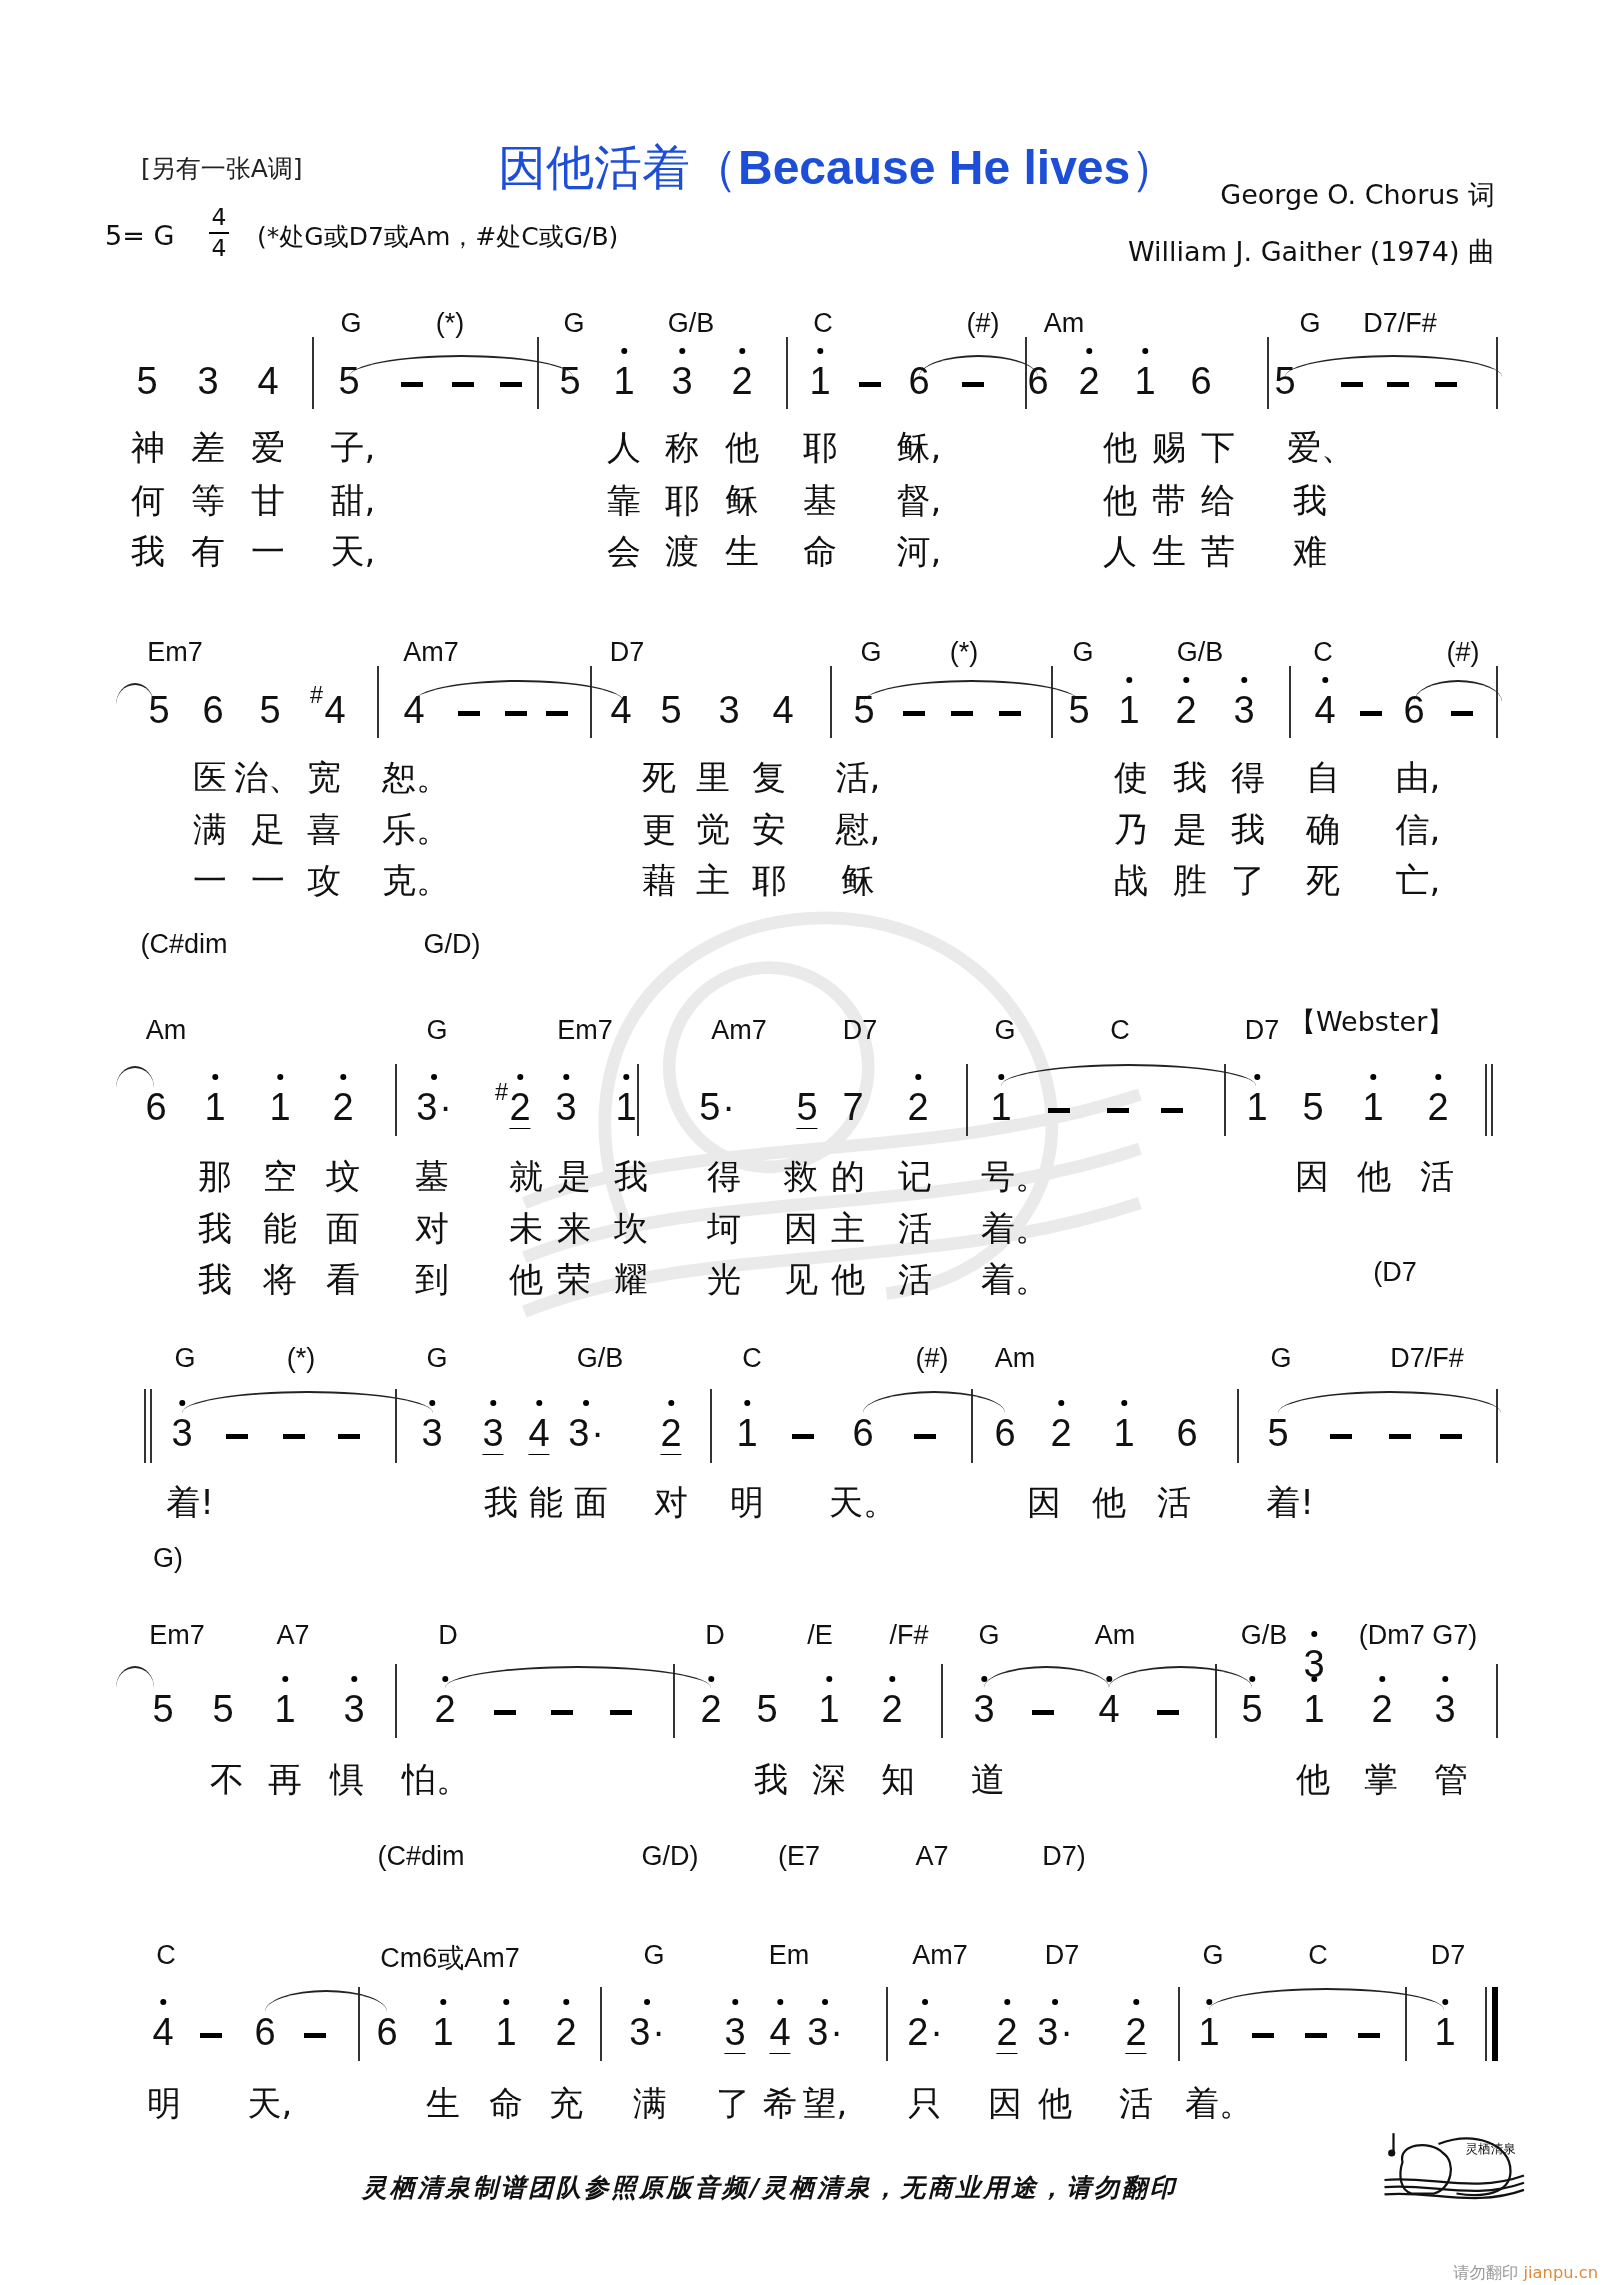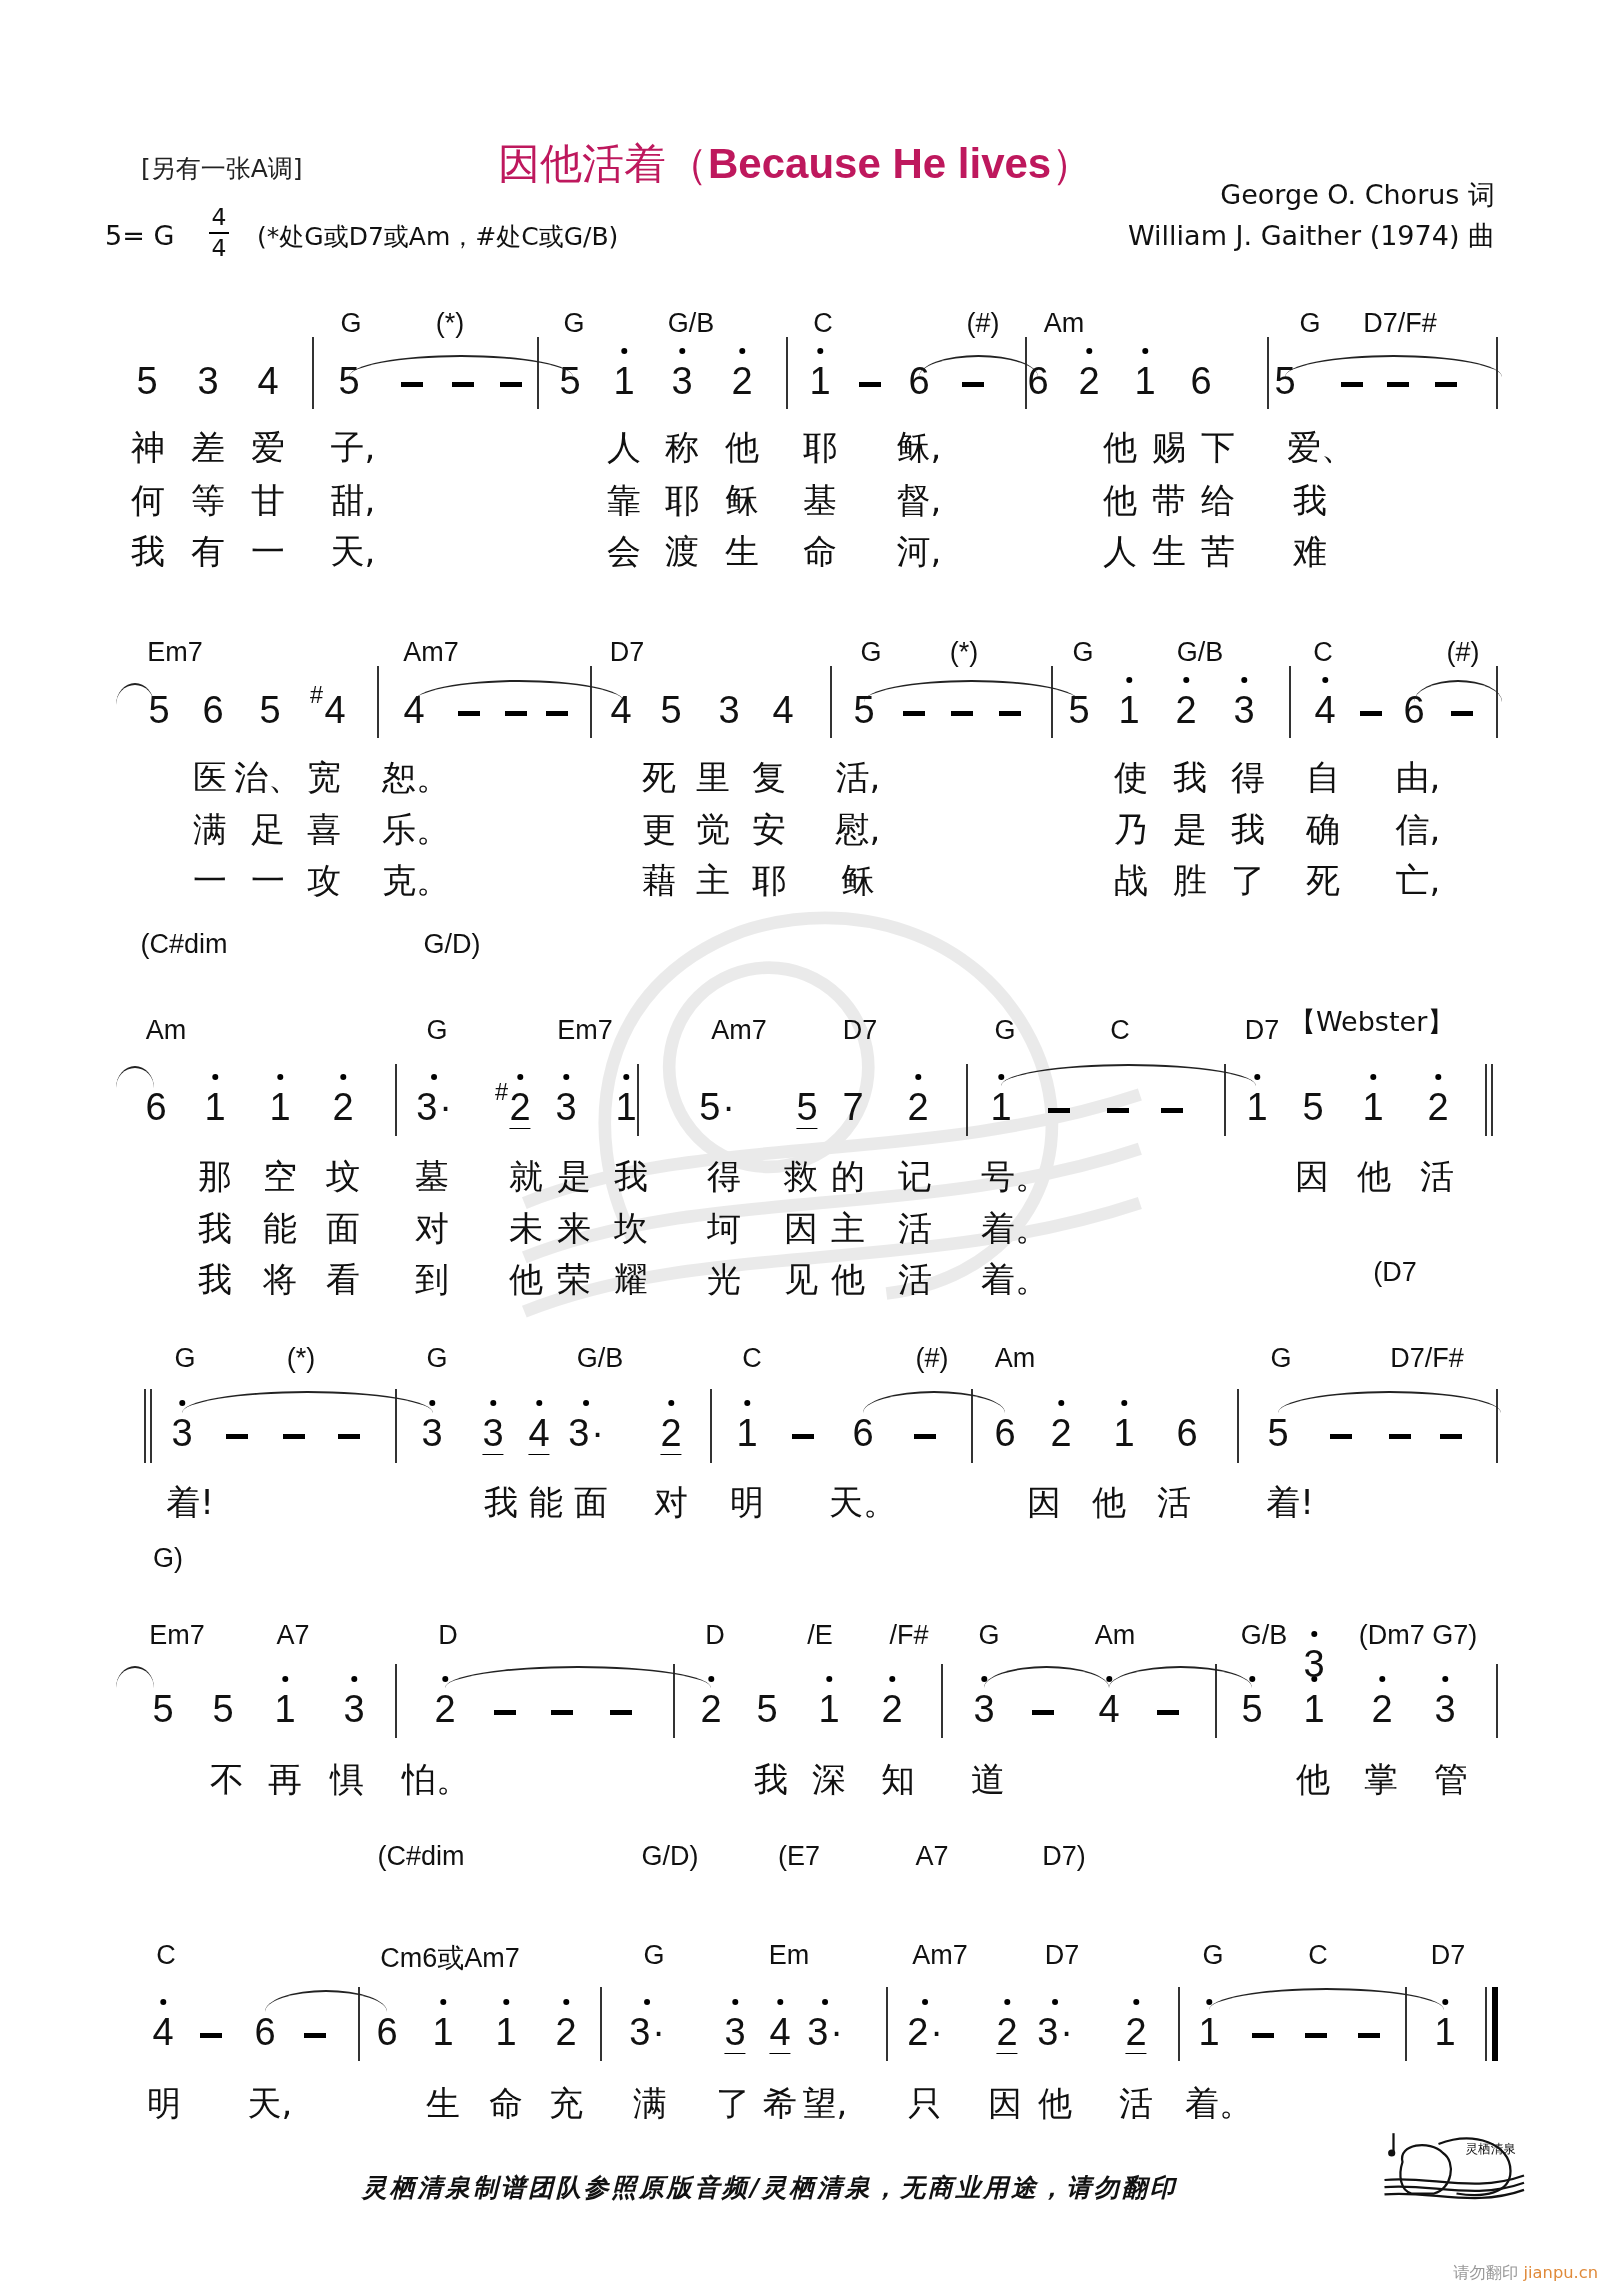--- a/index.html
+++ b/index.html
@@ -1,20 +1,20 @@
 <!DOCTYPE html>
 <html style="font-size:14.5px"><head>
 <meta charset="utf-8">
 <style>
   html, body { margin:0; padding:0; background:#ffffff; }
   body { width:1616px; height:2285px; position:relative; overflow:hidden;
          font-family:"DejaVu Sans", "Liberation Sans", sans-serif; color:#111; }
   .abs { position:absolute; white-space:nowrap; }
   .hdr-note { font-size:25px; color:#222; }
-  .title { font-size:42px; color:#be185d; }
+  .title { font-size:48px; color:#1d4ed8; }
   .title b { font-family:"Liberation Sans", sans-serif; font-weight:bold; }
   .credit { font-size:27px; color:#111; text-align:right; }
   .key { font-size:27px; }
   .timesig { font-size:23.5px; line-height:23.5px; text-align:center; }
   .timesig .bar { display:block; height:1.8px; background:#000; margin:2.7px 0; }
   .chord { font-size:27px; font-family:"Liberation Sans", sans-serif; transform:translateX(-50%); }
   .note { font-size:38px; font-family:"Liberation Sans", sans-serif; transform:translateX(-50%); line-height:1; }
   .note .dot-above { position:absolute; left:50%; top:-14.5px; width:6.3px; height:6.3px; border-radius:50%; background:#000; transform:translateX(-50%); }
   .note .aug { font-size:38px; margin-left:1.8px; }
   .note .sharp { font-size:23.5px; position:absolute; left:-14.5px; top:-7.2px; }
@@ -33,21 +33,21 @@
   .wm { font-size:16.3px; color:#999; }
   .wm span { color:#e08a3a; }
   .watermark-bg { position:absolute; left:470px; top:859px; width:688px; height:507px; opacity:0.08; }
 </style>
 </head>
 <body>
 
 <div class="abs hdr-note" style="left:141px;top:152px;">[另有一张A调]</div>
 <div class="abs title" style="left:498px;top:136px;"><span>因他活着（</span><b>Because He lives</b><span>）</span></div>
 <div class="abs credit" style="right:121px;top:177px;">George O. Chorus 词</div>
-<div class="abs credit" style="right:121px;top:218px;">William J. Gaither (1974) 曲</div>
+<div class="abs credit" style="right:121px;top:234px;">William J. Gaither (1974) 曲</div>
 <div class="abs key" style="left:105px;top:220px;">5=  G</div>
 <div class="abs timesig" style="left:209px;top:206px;width:20px;">
   <span>4</span>
   <span class="bar"></span>
   <span>4</span>
 </div>
 <div class="abs key" style="left:257px;top:220px;font-size:25px;">(*处G或D7或Am，#处C或G/B)</div>
 
 <svg class="watermark-bg" viewBox="0 0 760 560">
   <g fill="none" stroke="#000" stroke-width="14">

